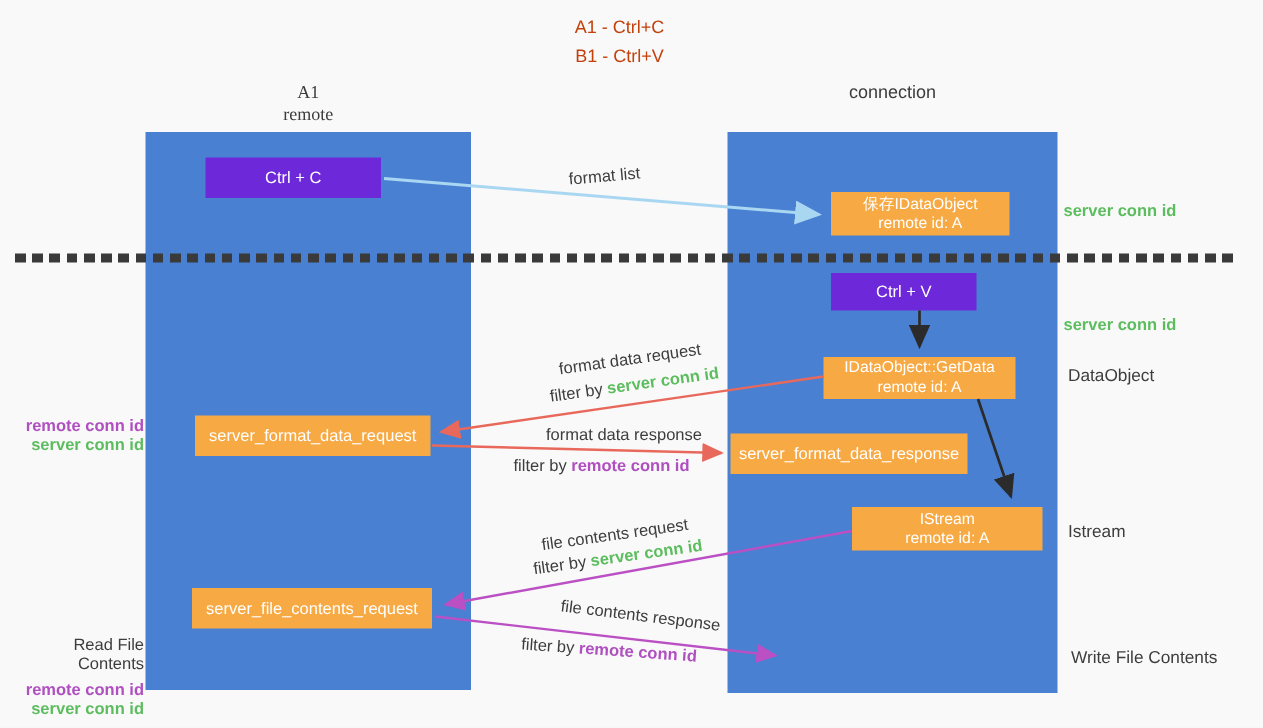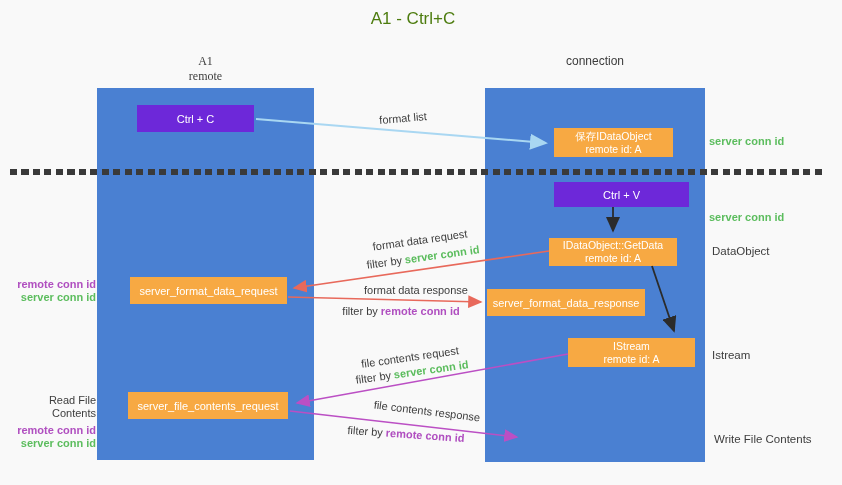--- a/index.html
+++ b/index.html
@@ -8,21 +8,21 @@
     background:#f0f0f0;
   }
   #canvas{
     position:relative;
     width:842px;height:485px;
     background:#f9f9f9;
     overflow:hidden;
   }
   .title-block{
     position:absolute;left:313px;top:9px;width:200px;
-    text-align:center;color:#4d7c0f;font-size:17px;line-height:19px;
+    text-align:center;color:#c2410c;font-size:12px;line-height:19px;
   }
   .col-header{
     position:absolute;top:54px;text-align:center;
     color:#3c3c3c;font-size:12px;line-height:15px;
   }
   .column{
     position:absolute;background:#4a80d2;
   }
   .dotted-line{
     position:absolute;left:10px;top:169px;width:814px;height:6px;
@@ -56,20 +56,21 @@
     position:absolute;left:0;top:0;z-index:6;pointer-events:none;
   }
 </style>
 </head>
 <body>
 
 <div id="canvas">
 
   <div class="title-block">
     <div>A1 - Ctrl+C</div>
+    <div>B1 - Ctrl+V</div>
   </div>
 
   <div class="col-header" style="left:97px;width:217px;font-family:Liberation Serif, serif;">
     <div>A1</div>
     <div>remote</div>
   </div>
   <div class="col-header" style="left:485px;width:220px;">
     <div>connection</div>
   </div>
 
@@ -80,21 +81,21 @@
 
   <div class="dbox box-green" style="left:137px;top:105px;width:117px;height:27px;">
     <span>Ctrl + C</span>
   </div>
 
   <div class="dbox box-orange" style="left:554px;top:128px;width:119px;height:29px;">
     <span class="l2">保存IDataObject</span>
     <span class="l2">remote id: A</span>
   </div>
 
-  <div class="dbox box-green" style="left:554px;top:182px;width:135px;height:25px;">
+  <div class="dbox box-green" style="left:554px;top:182px;width:97px;height:25px;">
     <span>Ctrl + V</span>
   </div>
 
   <div class="dbox box-orange" style="left:549px;top:238px;width:128px;height:28px;">
     <span class="l2">IDataObject::GetData</span>
     <span class="l2">remote id: A</span>
   </div>
 
   <div class="dbox box-orange" style="left:130px;top:277px;width:157px;height:27px;">
     <span>server_format_data_request</span>
@@ -140,21 +141,21 @@
   <div class="side-label green-t" style="left:709px;top:211px;">server conn id</div>
   <div class="side-label dark-t" style="left:712px;top:245px;font-size:11.5px;">DataObject</div>
   <div class="side-label dark-t" style="left:712px;top:349px;font-size:11.5px;">Istream</div>
   <div class="side-label dark-t" style="left:714px;top:433px;font-size:11.5px;">Write File Contents</div>
 
   <div class="left-label-block" style="top:278px;">
     <div class="purple-t">remote conn id</div>
     <div class="green-t">server conn id</div>
   </div>
   <div class="left-label-block" style="top:394px;">
-    <div class="dark-t" style="margin-bottom:5px;">Read File Contents</div>
+    <div class="dark-t" style="margin-bottom:5px;margin-top:30px;">Read File Contents</div>
     <div class="purple-t">remote conn id</div>
     <div class="green-t">server conn id</div>
   </div>
 
   <svg class="arrows" width="842" height="485" viewBox="0 0 842 485">
     <defs>
       <marker id="ah-lightblue" markerWidth="9" markerHeight="8" refX="8" refY="4" orient="auto">
         <path d="M0,0 L9,4 L0,8 Z" fill="#a9d7f2"></path>
       </marker>
       <marker id="ah-black" markerWidth="9" markerHeight="8" refX="8" refY="4" orient="auto">

